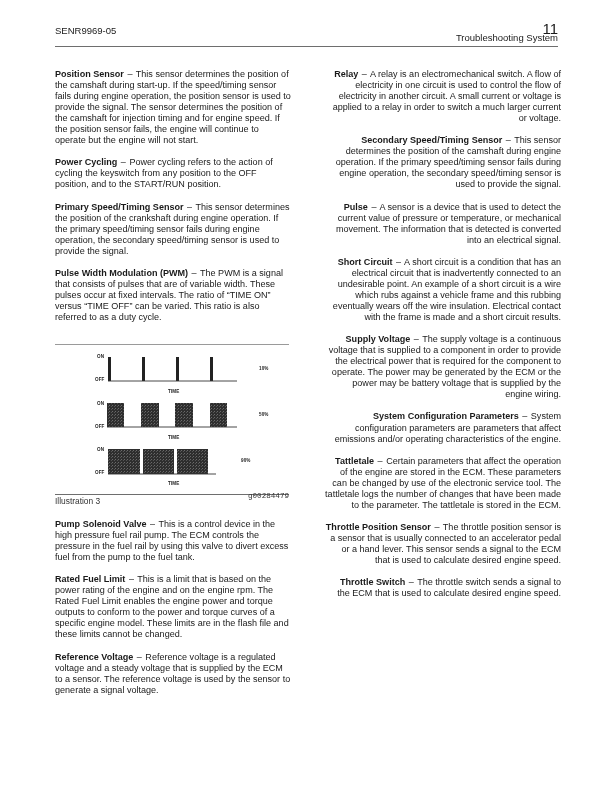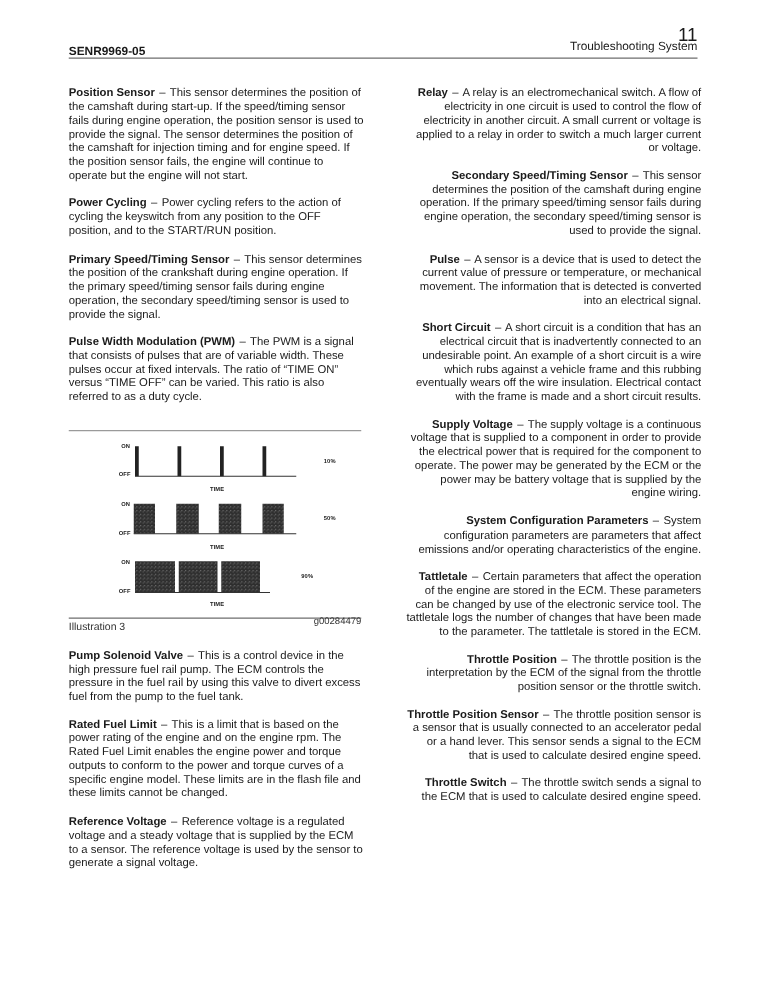--- a/index.html
+++ b/index.html
@@ -19,23 +19,22 @@
       position: absolute;
       left: 55px;
       top: 18px;
       width: 503px;
       height: 28px;
       border-bottom: 1px solid #6e6e6e;
     }
     .doc-id {
       position: absolute;
       left: 0;
-      top: 18px;
+      top: 7px;
       font-size: 9.5px;
-      font-weight: bold;
     }
     .page-num {
       position: absolute;
       right: 0;
       top: 2px;
       font-size: 15px;
     }
     .section-name {
       position: absolute;
       right: 0;
@@ -70,21 +69,21 @@
       border-bottom: 1px solid #6e6e6e;
     }
     .caption {
       position: absolute;
       left: 55px;
       top: 496px;
       width: 234px;
       font-size: 8.4px;
     }
     .caption-label { position: absolute; left: 0; top: 0; color: #333; }
-    .caption-id { position: absolute; right: 0; top: -4px; font-size: 7.6px; color: #333; }
+    .caption-id { position: absolute; right: 0; top: -4px; font-size: 7.6px; color: #333; font-family: Liberation Mono, monospace; }
     .plot-label {
       position: absolute;
       font-size: 4.6px;
       font-weight: bold;
       color: #222;
       letter-spacing: 0.1px;
     }
   </style>
 </head>
 <body>
@@ -224,25 +223,20 @@
     <span class="term">System Configuration Parameters</span>
     <span class="dash">–</span>
     <span>System configuration parameters are parameters that affect emissions and/or operating characteristics of the engine.</span>
   </p>
   <p class="entry">
     <span class="term">Tattletale</span>
     <span class="dash">–</span>
     <span>Certain parameters that affect the operation of the engine are stored in the ECM. These parameters can be changed by use of the electronic service tool. The tattletale logs the number of changes that have been made to the parameter. The tattletale is stored in the ECM.</span>
   </p>
   <p class="entry">
-    <span class="term">Throttle Position</span>
-    <span class="dash">–</span>
-    <span>The throttle position is the interpretation by the ECM of the signal from the throttle position sensor or the throttle switch.</span>
-  </p>
-  <p class="entry">
     <span class="term">Throttle Position Sensor</span>
     <span class="dash">–</span>
     <span>The throttle position sensor is a sensor that is usually connected to an accelerator pedal or a hand lever. This sensor sends a signal to the ECM that is used to calculate desired engine speed.</span>
   </p>
   <p class="entry">
     <span class="term">Throttle Switch</span>
     <span class="dash">–</span>
     <span>The throttle switch sends a signal to the ECM that is used to calculate desired engine speed.</span>
   </p>
 </div>

